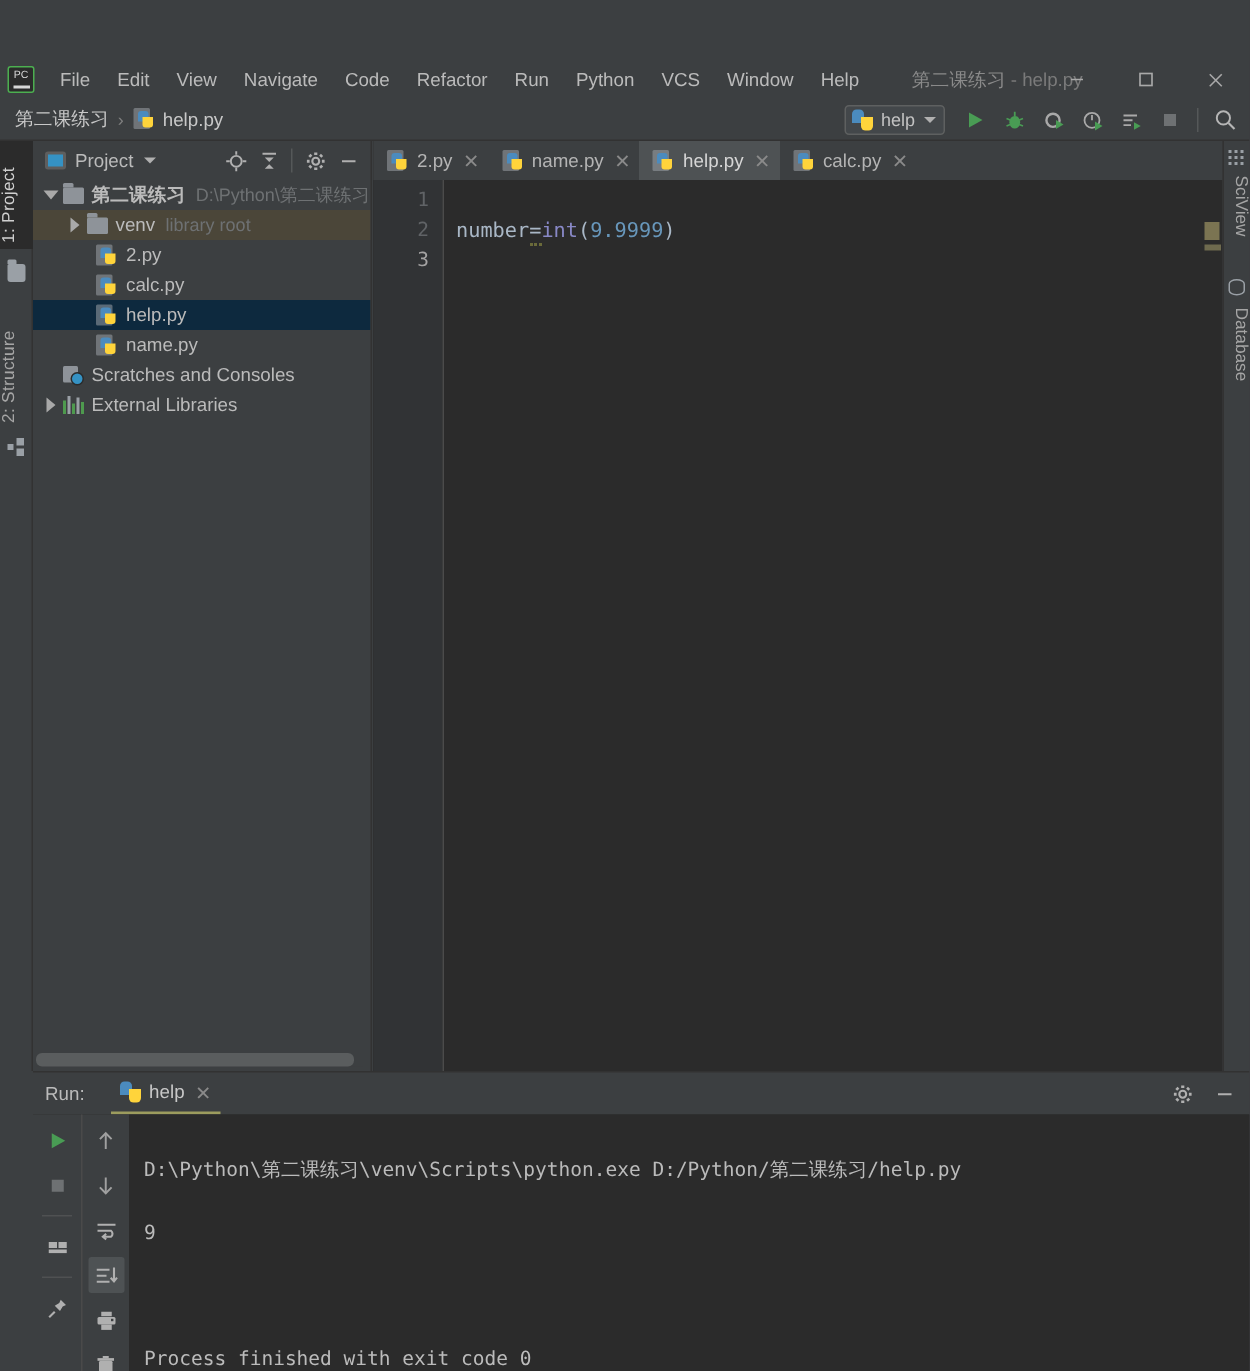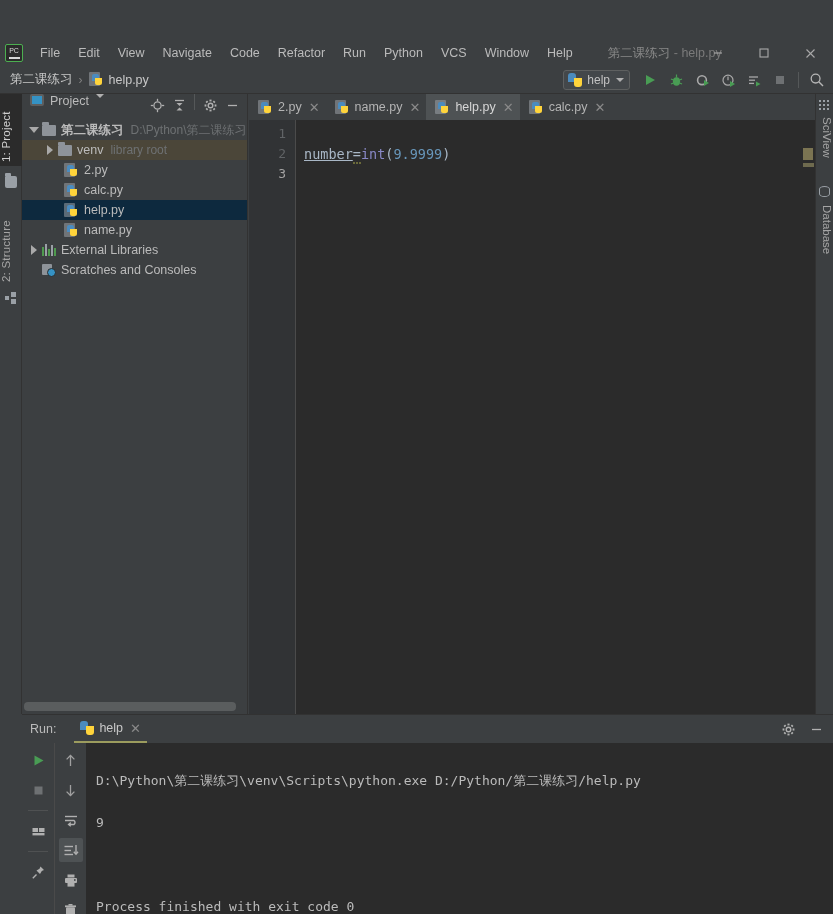--- a/index.html
+++ b/index.html
@@ -121,21 +121,21 @@
     writing-mode: vertical-rl; transform: rotate(180deg);
     font-size: 11.5px; color: #9fb4c9; overflow: hidden; padding-top: 2px;
   }
 
   
   .projpanel {
     position: absolute; left: 22px; top: 54px; width: 226px; height: 620px;
     background: #3c3f41; border-right: 1px solid #323232;
   }
   .proj-header {
-    height: 26px; display: flex; align-items: flex-start; padding: 0 4px 0 8px;
+    height: 26px; display: flex; align-items: center; padding: 0 4px 0 8px;
   }
   .proj-header .title { color: #bbbbbb; font-size: 12.5px; margin-left: 6px; }
   .proj-ic {
     width: 14px; height: 12px; background: #5e5e5e; border-radius: 2px; position: relative;
   }
   .proj-ic::after { content:""; position:absolute; left:2px; top:2px; width:10px; height:8px; background:#3592c4; }
   .proj-header .caret { margin-left: 7px; }
   .proj-header .spacer { flex: 1; }
   .hb { width: 22px; height: 22px; display:flex; align-items:center; justify-content:center; }
 
@@ -184,21 +184,21 @@
     font-family: "DejaVu Sans Mono", monospace; font-size: 13px;
     text-align: right; padding-top: 4px; padding-right: 9px; flex: none;
   }
   .gutter div { height: 20px; line-height: 20px; }
   .gutter div.cur { color: #a4a3a3; }
   .gutter-border { width: 1px; background: #4b4b4b; flex: none; }
   .code {
     flex: 1; padding: 4px 0 0 8px; font-family: "DejaVu Sans Mono", monospace;
     font-size: 13.5px; line-height: 20px; white-space: pre; position: relative;
   }
-  .t-var { color: #a9b7c6; text-decoration: underline; }
+  .t-var { color: #a9b7c6; }
   .t-op  { color: #a9b7c6; }
   .t-fn  { color: #8888c6; }
   .t-num { color: #6897bb; }
   .t-pn  { color: #a9b7c6; }
   .squig { border-bottom: 2px dotted #6a6a3a; }
   .marker-strip { position: absolute; right: 0; top: 26px; width: 13px; bottom: 0; background: #2b2b2b; }
   .mk1 { position: absolute; right: 2px; top: 2px; width: 10px; height: 12px; background: #7b7452; }
   .mk2 { position: absolute; right: 1px; top: 17px; width: 11px; height: 4px; background: #6e6a4e; }
 
   
@@ -446,39 +446,39 @@
         <span>help.py</span>
       </div>
       <div class="row indent2">
         <span class="pyfileicon">
             <span class="pg"></span>
             <span class="b"></span>
             <span class="y"></span>
           </span>
         <span>name.py</span>
       </div>
+      <div class="row" style="padding-left:20px;">
+        <span class="scratch-ic">
+            <span class="pad"></span>
+            <span class="clk"></span>
+          </span>
+        <span>Scratches and Consoles</span>
+      </div>
       <div class="row">
         <span class="tw">
             <span class="tri-right"></span>
           </span>
         <span class="libs-ic">
           <i style="left:0;height:9px;background:#4e9a4e;"></i>
           <i style="left:3px;height:12px;background:#9aa0a6;"></i>
           <i style="left:6px;height:7px;background:#4e9a4e;"></i>
           <i style="left:9px;height:11px;background:#9aa0a6;"></i>
           <i style="left:12px;height:8px;background:#4e9a4e;"></i>
         </span>
         <span>External Libraries</span>
-      </div>
-      <div class="row" style="padding-left:20px;">
-        <span class="scratch-ic">
-            <span class="pad"></span>
-            <span class="clk"></span>
-          </span>
-        <span>Scratches and Consoles</span>
       </div>
     </div>
 
     <div class="hscroll">
         <div class="thumb"></div>
       </div>
   </div>
 
   <div class="editorwrap">
     <div class="tabbar">

